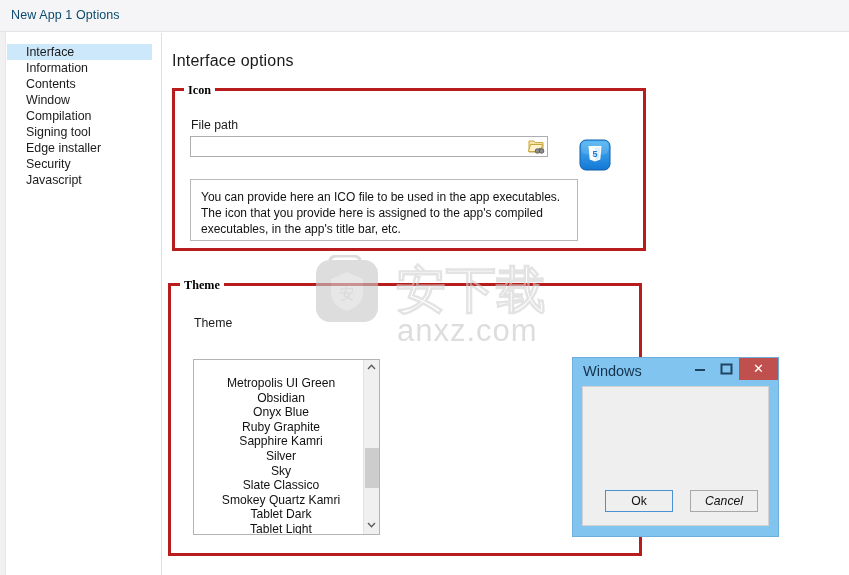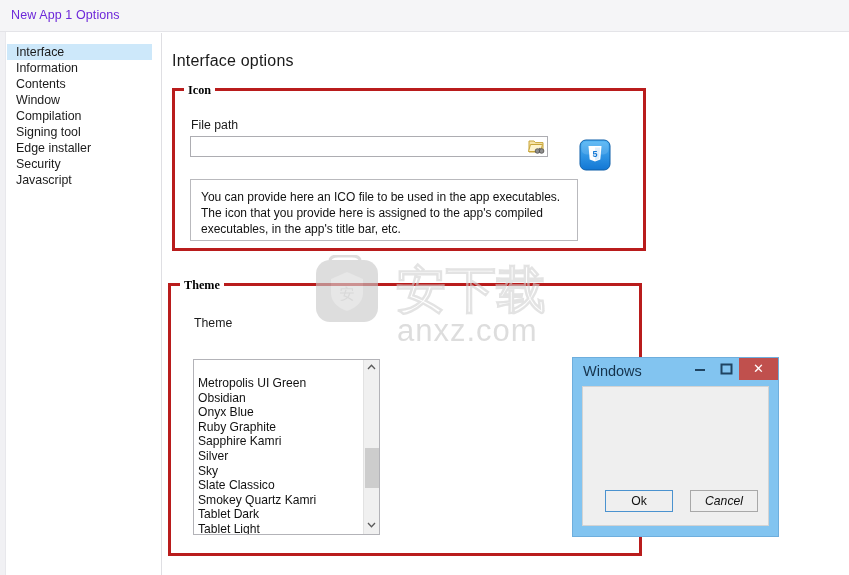--- a/index.html
+++ b/index.html
@@ -40,39 +40,39 @@
     left: 0; top: 0;
     width: 849px; height: 32px;
     background: #f5f5f7;
     border-bottom: 1px solid #e4e4e8;
     box-sizing: border-box;
   }
   #titlebar-text {
     position: absolute;
     left: 11px; top: 8px;
     font-size: 12.5px;
-    color: #6d28d9;
+    color: #0c4a6e;
     letter-spacing: .1px;
     white-space: nowrap;
   }
 
   
   #sidebar {
     position: absolute;
     left: 7px; top: 33px;
     width: 155px; height: 542px;
     background: #ffffff;
     border-right: 1px solid #dfdfe3;
     box-sizing: border-box;
   }
   .nav-item {
     position: relative;
     height: 16px;
     line-height: 16px;
-    padding-left: 9px;
+    padding-left: 19px;
     font-size: 12.4px;
     color: #1b1b1b;
     white-space: nowrap;
     cursor: default;
   }
   .nav-item.selected {
     background: #cde8fa;
   }
   #nav-list {
     position: absolute;
@@ -114,21 +114,21 @@
     font-family: "Liberation Serif", serif;
     white-space: nowrap;
   }
 
   #icon-group {
     left: 9px; top: 55px;
     width: 474px; height: 163px;
   }
   #theme-group {
     left: 5px; top: 250px;
-    width: 474px; height: 273px;
+    width: 474px; height: 273px; text-align: center;
   }
 
   
   #filepath-label {
     position: absolute;
     left: 16px; top: 27px;
     font-size: 12.3px;
     color: #1b1b1b;
     white-space: nowrap;
   }

